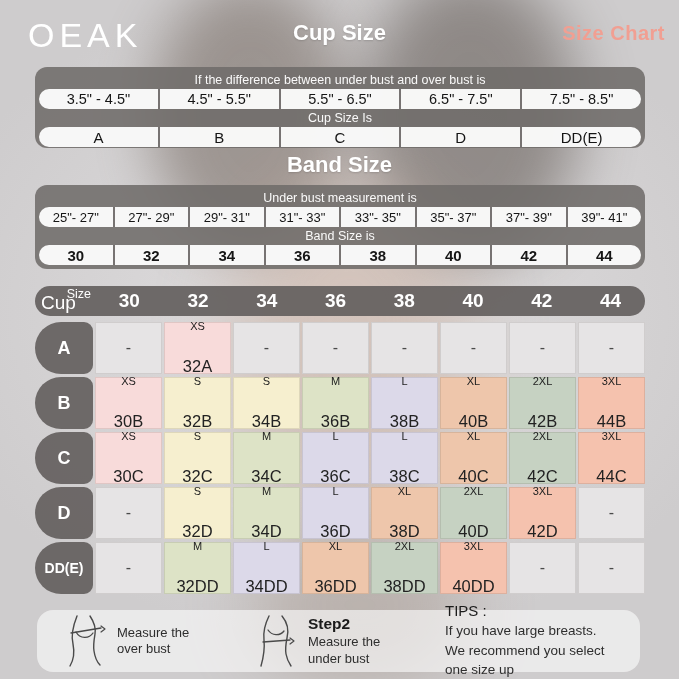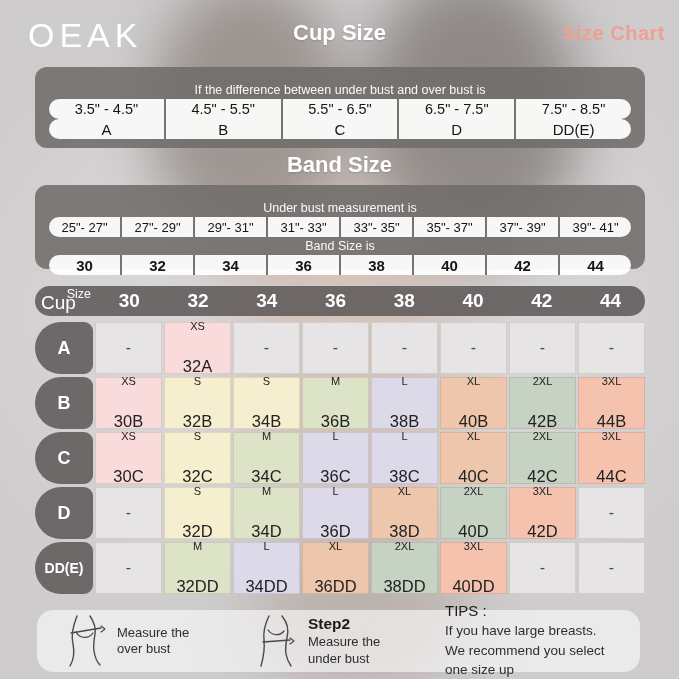--- a/index.html
+++ b/index.html
@@ -14,21 +14,21 @@
 
   .brand{position:absolute;left:28px;top:16px;font-size:34px;letter-spacing:5px;color:#ffffff;font-weight:400;}
   .page-title{position:absolute;right:14px;top:22px;font-size:20px;font-weight:600;letter-spacing:.5px;}
 
   .sec-title{position:absolute;left:0;width:679px;text-align:center;color:#ffffff;font-weight:bold;font-size:22px;
     text-shadow:0 1px 2px rgba(0,0,0,.15);}
   .sec-title.cup{top:20px;}
   .sec-title.band{top:152px;}
 
   .block{position:absolute;left:35px;width:610px;background:rgba(112,108,106,.88);border-radius:12px;
-    display:flex;flex-direction:column;padding:14px;box-sizing:border-box;}
+    display:flex;flex-direction:column;padding:4px;box-sizing:border-box;}
   .block.cup{top:67px;height:81px;}
   .block.band{top:185px;height:84px;}
   .caption{flex:0 0 auto;color:rgba(255,255,255,.96);font-size:12.5px;text-align:center;padding:2px 0 2px 0;}
   .wrow{flex:1 1 auto;display:flex;background:rgba(255,255,255,.94);border-radius:11px;overflow:hidden;min-height:20px;}
   .wcell{flex:1;display:flex;align-items:center;justify-content:center;color:#151515;border-right:2px solid rgba(112,108,106,.95);}
   .wcell:last-child{border-right:none;}
   .cup-range .wcell{font-size:14.5px;}
   .cup-letter .wcell{font-size:15px;}
   .band-range .wcell{font-size:13px;}
   .band-number .wcell{font-size:15px;font-weight:600;}
@@ -76,20 +76,21 @@
   <div class="sec-title cup">Cup Size</div>
   <div class="block cup">
     <div class="caption">If the difference between under bust and over bust is</div>
     <div class="wrow cup-range">
         <div class="wcell">3.5" - 4.5"</div>
         <div class="wcell">4.5" - 5.5"</div>
         <div class="wcell">5.5" - 6.5"</div>
         <div class="wcell">6.5" - 7.5"</div>
         <div class="wcell">7.5" - 8.5"</div>
       </div>
+    <div class="caption">Cup Size Is</div>
     <div class="wrow cup-letter">
         <div class="wcell">A</div>
         <div class="wcell">B</div>
         <div class="wcell">C</div>
         <div class="wcell">D</div>
         <div class="wcell">DD(E)</div>
       </div>
   </div>
 
   <div class="sec-title band">Band Size</div>

